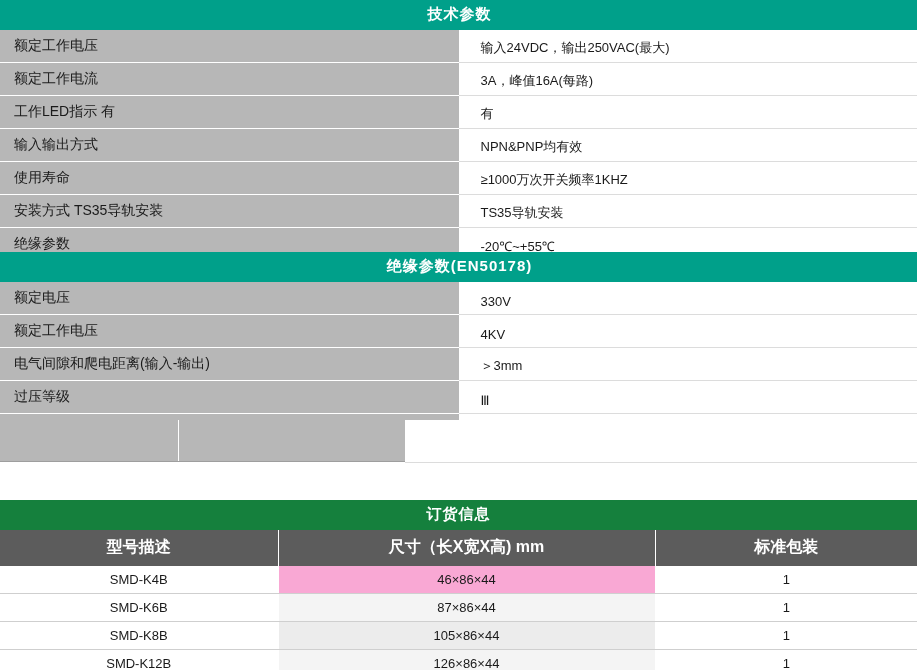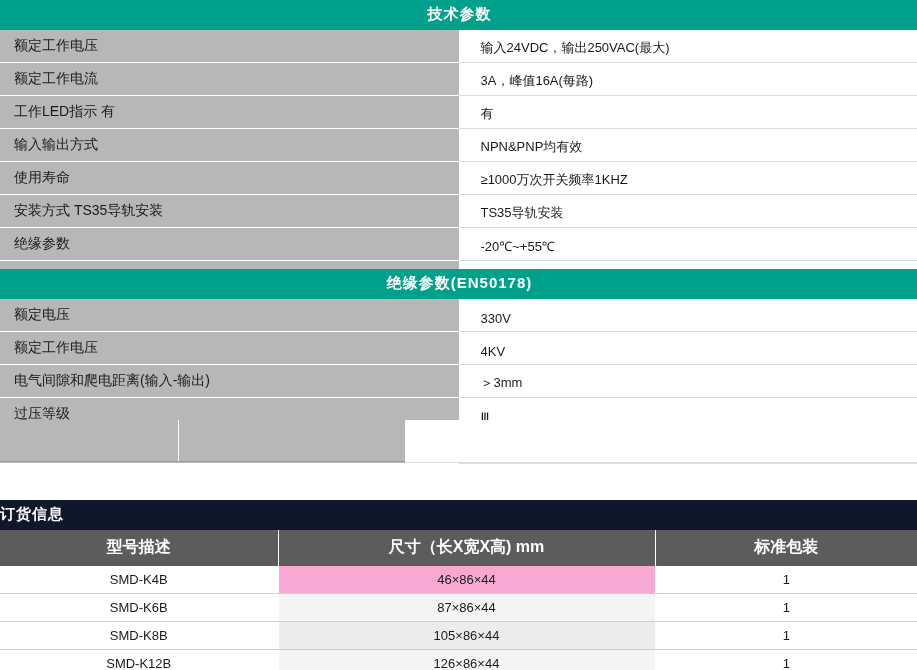--- a/index.html
+++ b/index.html
@@ -57,21 +57,21 @@
   .spec-table tr.tall td.label,
   .spec-table tr.tall td.value {
     height: 22px;
   }
   .spec-table td.label.blank {
     background: #b7b7b7;
   }
 
   
   .block1 { position: absolute; top: 0; left: 0; }
-  .block2 { position: absolute; top: 269px; left: 0; }
+  .block2 { position: absolute; top: 252px; left: 0; }
 
   
   .tail {
     position: absolute;
     top: 420px;
     left: 0;
     width: 917px;
     height: 42px;
   }
   .tail .grey-left {
@@ -99,23 +99,23 @@
     top: 500px;
     left: 0;
     width: 917px;
   }
   .order-table {
     width: 917px;
     border-collapse: collapse;
     table-layout: fixed;
   }
   .order-table .title td {
-    background: #0f172a;
+    background: #15803d;
     color: #ffffff;
-    text-align: left;
+    text-align: center;
     font-size: 15px;
     font-weight: bold;
     padding: 5px 0 6px 0;
     letter-spacing: 1px;
   }
   .order-table .colhdr td {
     background: #5c5c5c;
     color: #ffffff;
     text-align: center;
     font-size: 16px;

